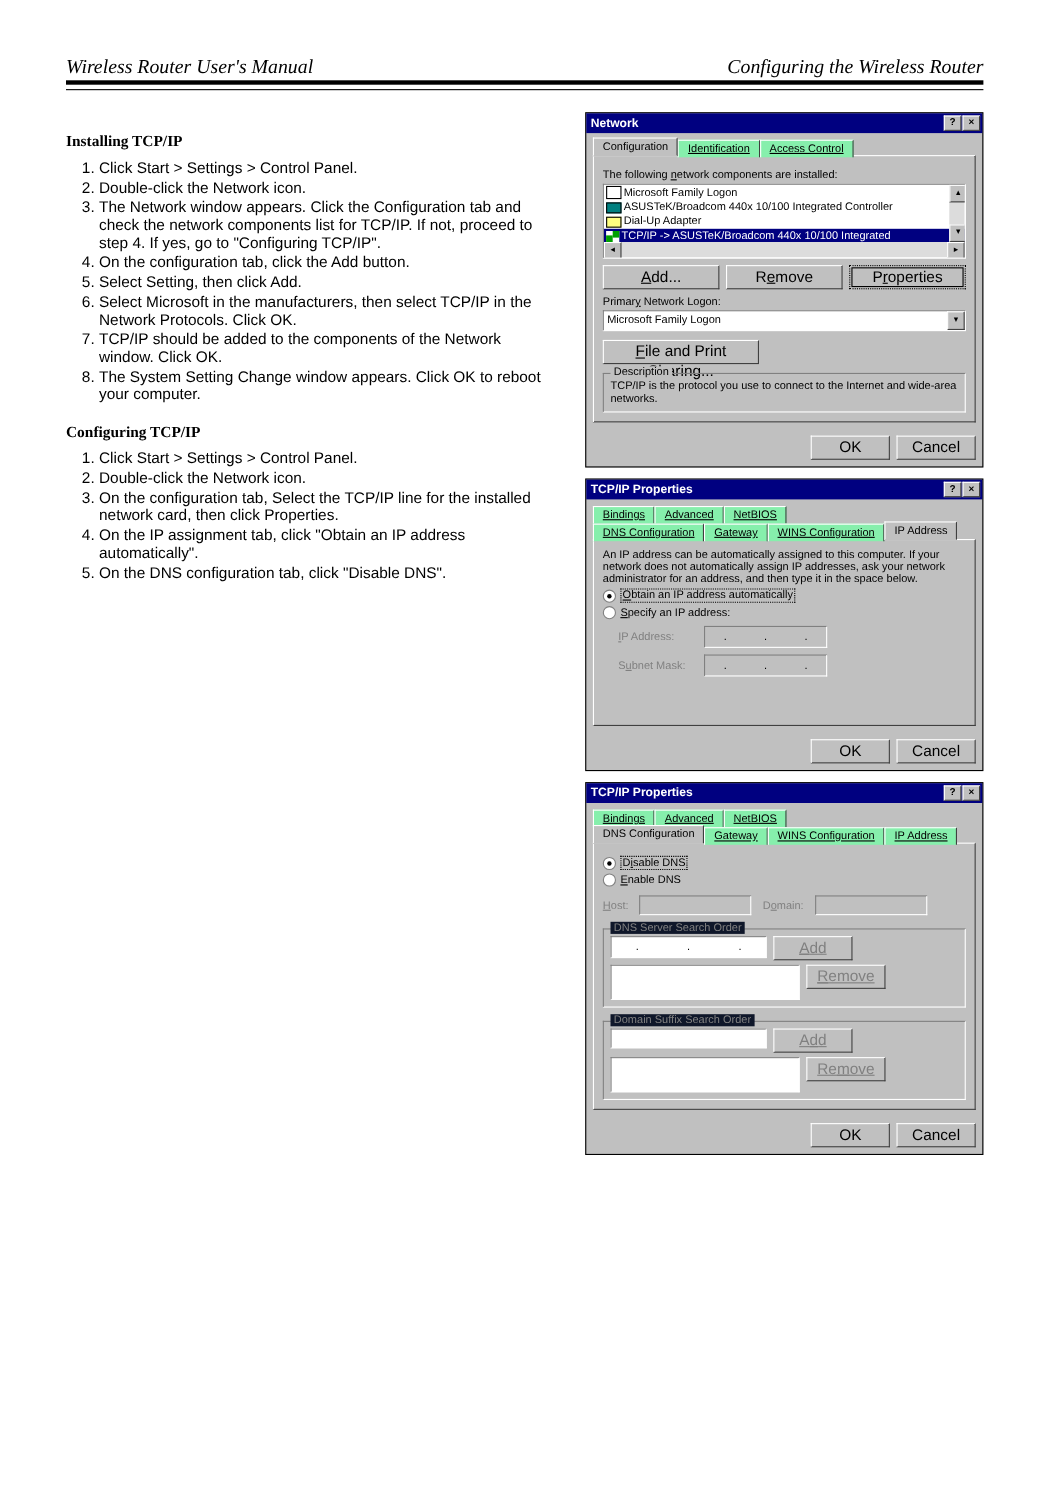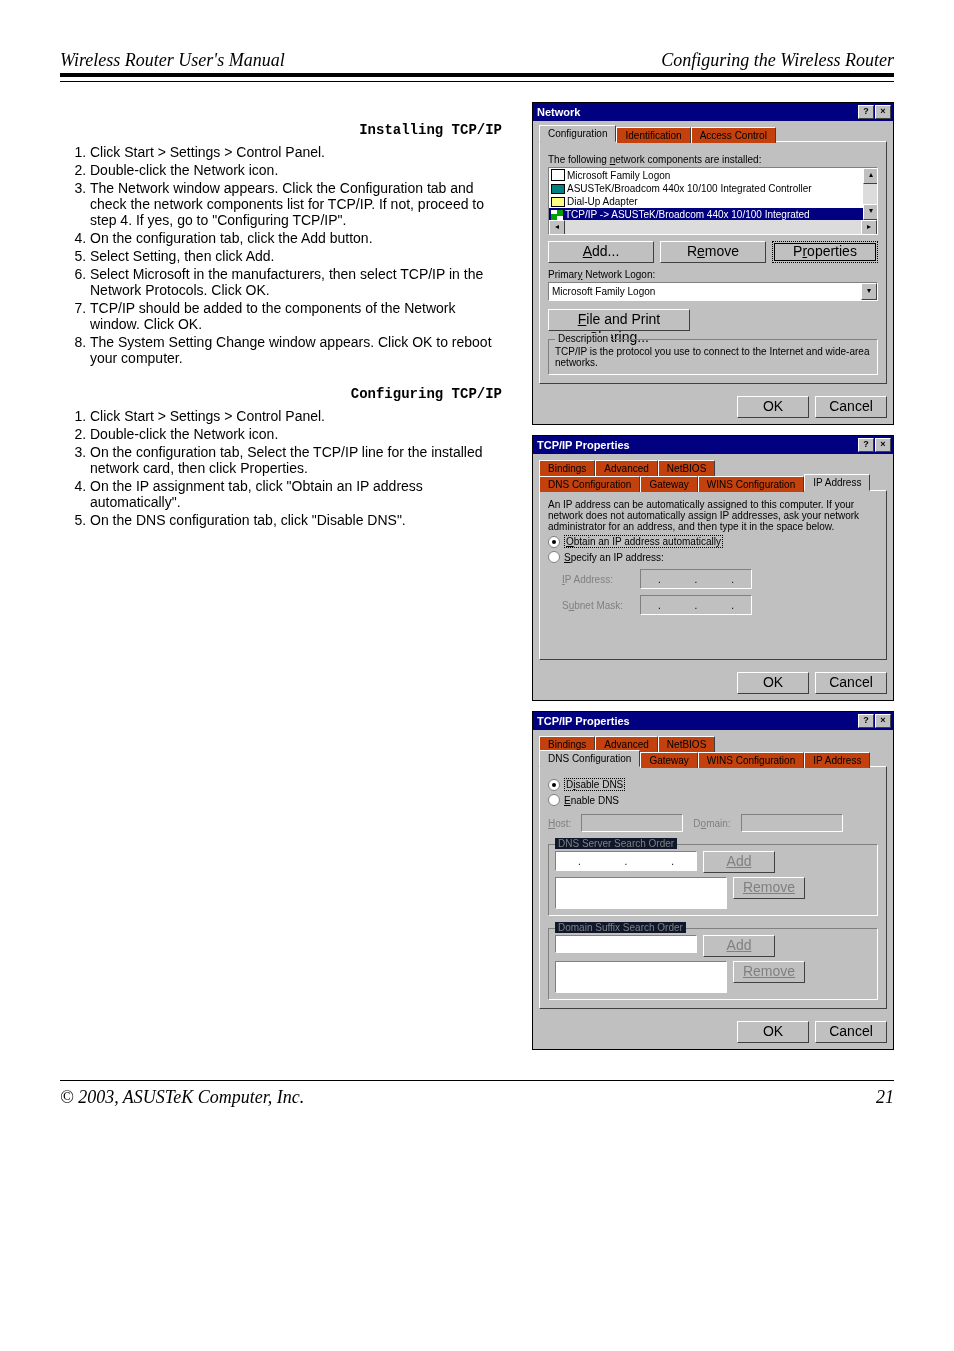--- a/index.html
+++ b/index.html
@@ -38,26 +38,25 @@
     font-size: 14px;
   }
   .left-col h3 {
     font-family: Arial, sans-serif;
     font-size: 16px;
     font-weight: bold;
     margin-top: 30px;
     margin-bottom: 10px;
   }
   .left-col h4 {
-    font-family: Liberation Mono, monospace;
+    font-family: Liberation Serif, serif;
     font-size: 14px;
     font-weight: bold;
     margin-top: 20px;
     margin-bottom: 6px;
-    text-align: right;
   }
   .left-col ol {
     margin: 4px 0 4px 30px;
     padding: 0;
   }
   .left-col li {
     margin: 2px 0;
   }
   .right-col {
     width: 362px;
@@ -118,21 +117,22 @@
   }
   .tab.active {
     position: relative;
     z-index: 2;
     border-bottom: 1px solid #c0c0c0;
     margin-bottom: -1px;
   }
   .tab:not(.active) {
     position: relative;
     top: 2px;
-    background: #c2410c;
+    background: #86efac;
+    text-decoration: underline;
   }
   .tabrow2 {
     display: flex;
     padding: 0 6px 0 6px;
   }
   .panel {
     margin: 0 6px 6px 6px;
     padding: 8px;
     border-top: 1px solid #fff;
     border-left: 1px solid #fff;
@@ -654,18 +654,14 @@
         </div>
         <div class="dialog-footer">
           <div class="win-btn">OK</div>
           <div class="win-btn">Cancel</div>
         </div>
       </div>
 
     </div>
   </div>
 
-  <div class="footer-line">
-    <span>© 2003, ASUSTeK Computer, Inc.</span>
-    <span>21</span>
-  </div>
 
 </div>
 
 </body></html>

